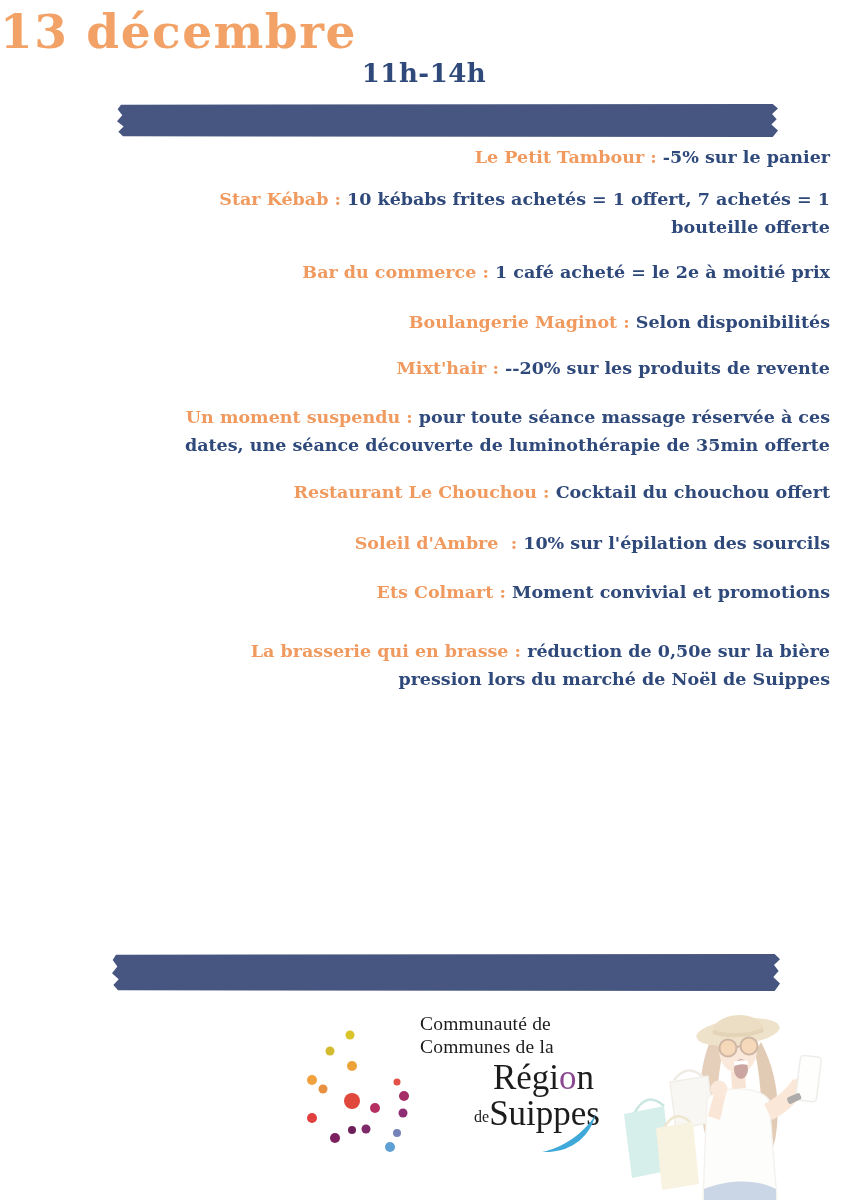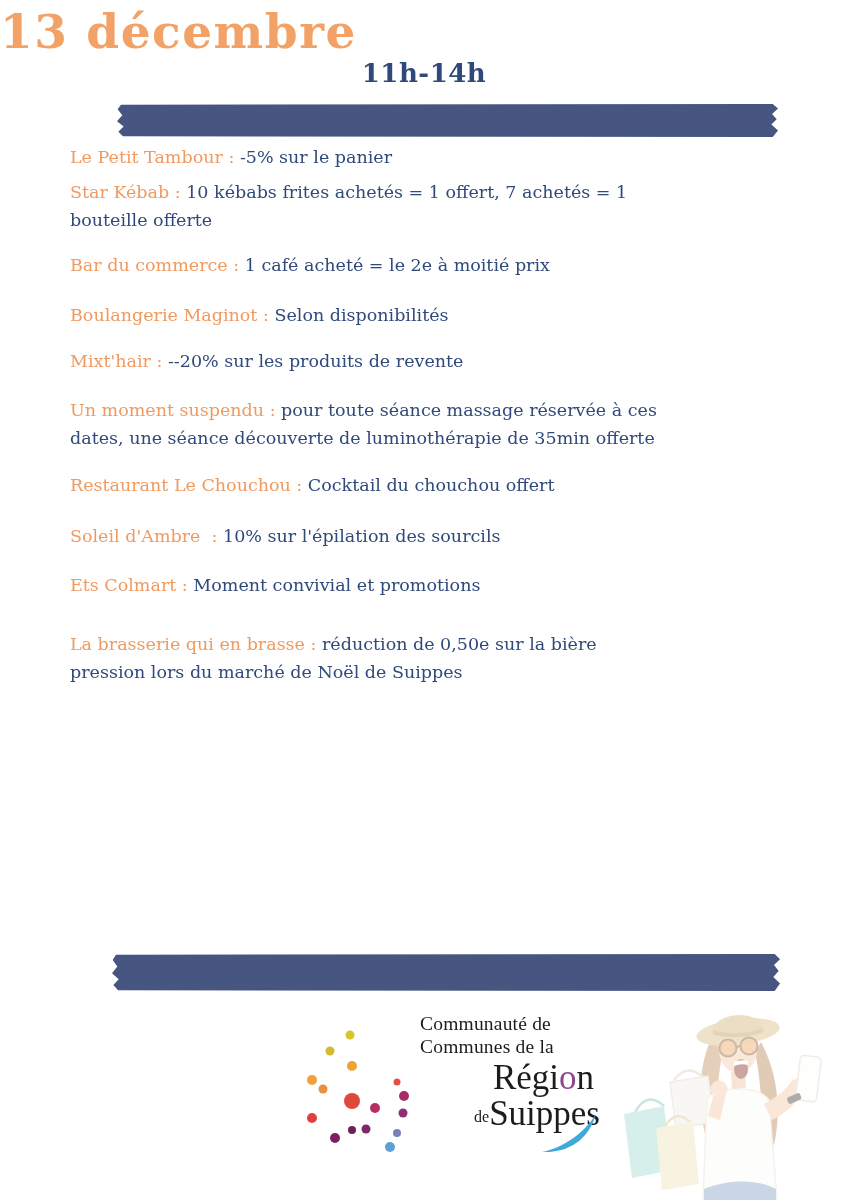--- a/index.html
+++ b/index.html
@@ -24,26 +24,26 @@
   .tape{
     position:absolute;background:var(--tape);
     clip-path:polygon(0.6% 2%, 99.2% 0%, 100% 14%, 99.1% 30%, 99.8% 46%,
       99.0% 62%, 100% 80%, 99.2% 100%, 0.9% 98%, 0.2% 84%, 1.0% 68%,
       0% 52%, 0.8% 34%, 0.1% 16%);
   }
   .tape-top{left:117px;top:104px;width:661px;height:33px;}
   .tape-bottom{left:112px;top:954px;width:668px;height:37px;}
   .offers{position:absolute;left:70px;top:143px;width:760px;}
   .offer{
-    margin:0;text-align:left;font-size:17.5px;line-height:28px;
-    font-weight:400;white-space:pre-line;
+    margin:0;text-align:right;font-size:17.5px;line-height:28px;
+    font-weight:700;white-space:pre-line;
   }
   .offer .shop{color:var(--orange2);}
   .offer .deal{color:var(--navy);}
-  .offer:nth-child(2){margin-top:7px}
+  .offer:nth-child(2){margin-top:14px}
   .offer:nth-child(3){margin-top:17px}
   .offer:nth-child(4){margin-top:22px}
   .offer:nth-child(5){margin-top:18px}
   .offer:nth-child(6){margin-top:21px}
   .offer:nth-child(7){margin-top:19px}
   .offer:nth-child(8){margin-top:23px}
   .offer:nth-child(9){margin-top:21px}
   .offer:nth-child(10){margin-top:31px}
   .offer:nth-child(11){margin-top:33px}
   .offer:nth-child(12){margin-top:30px}

